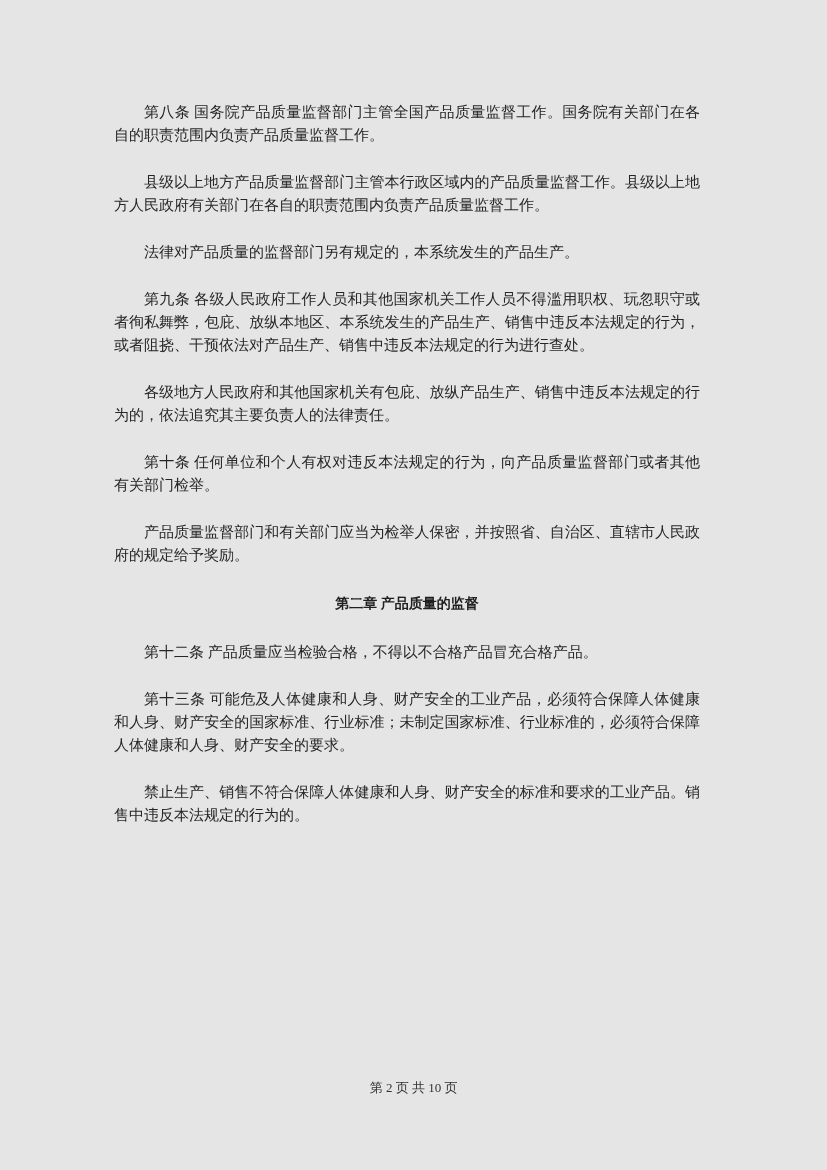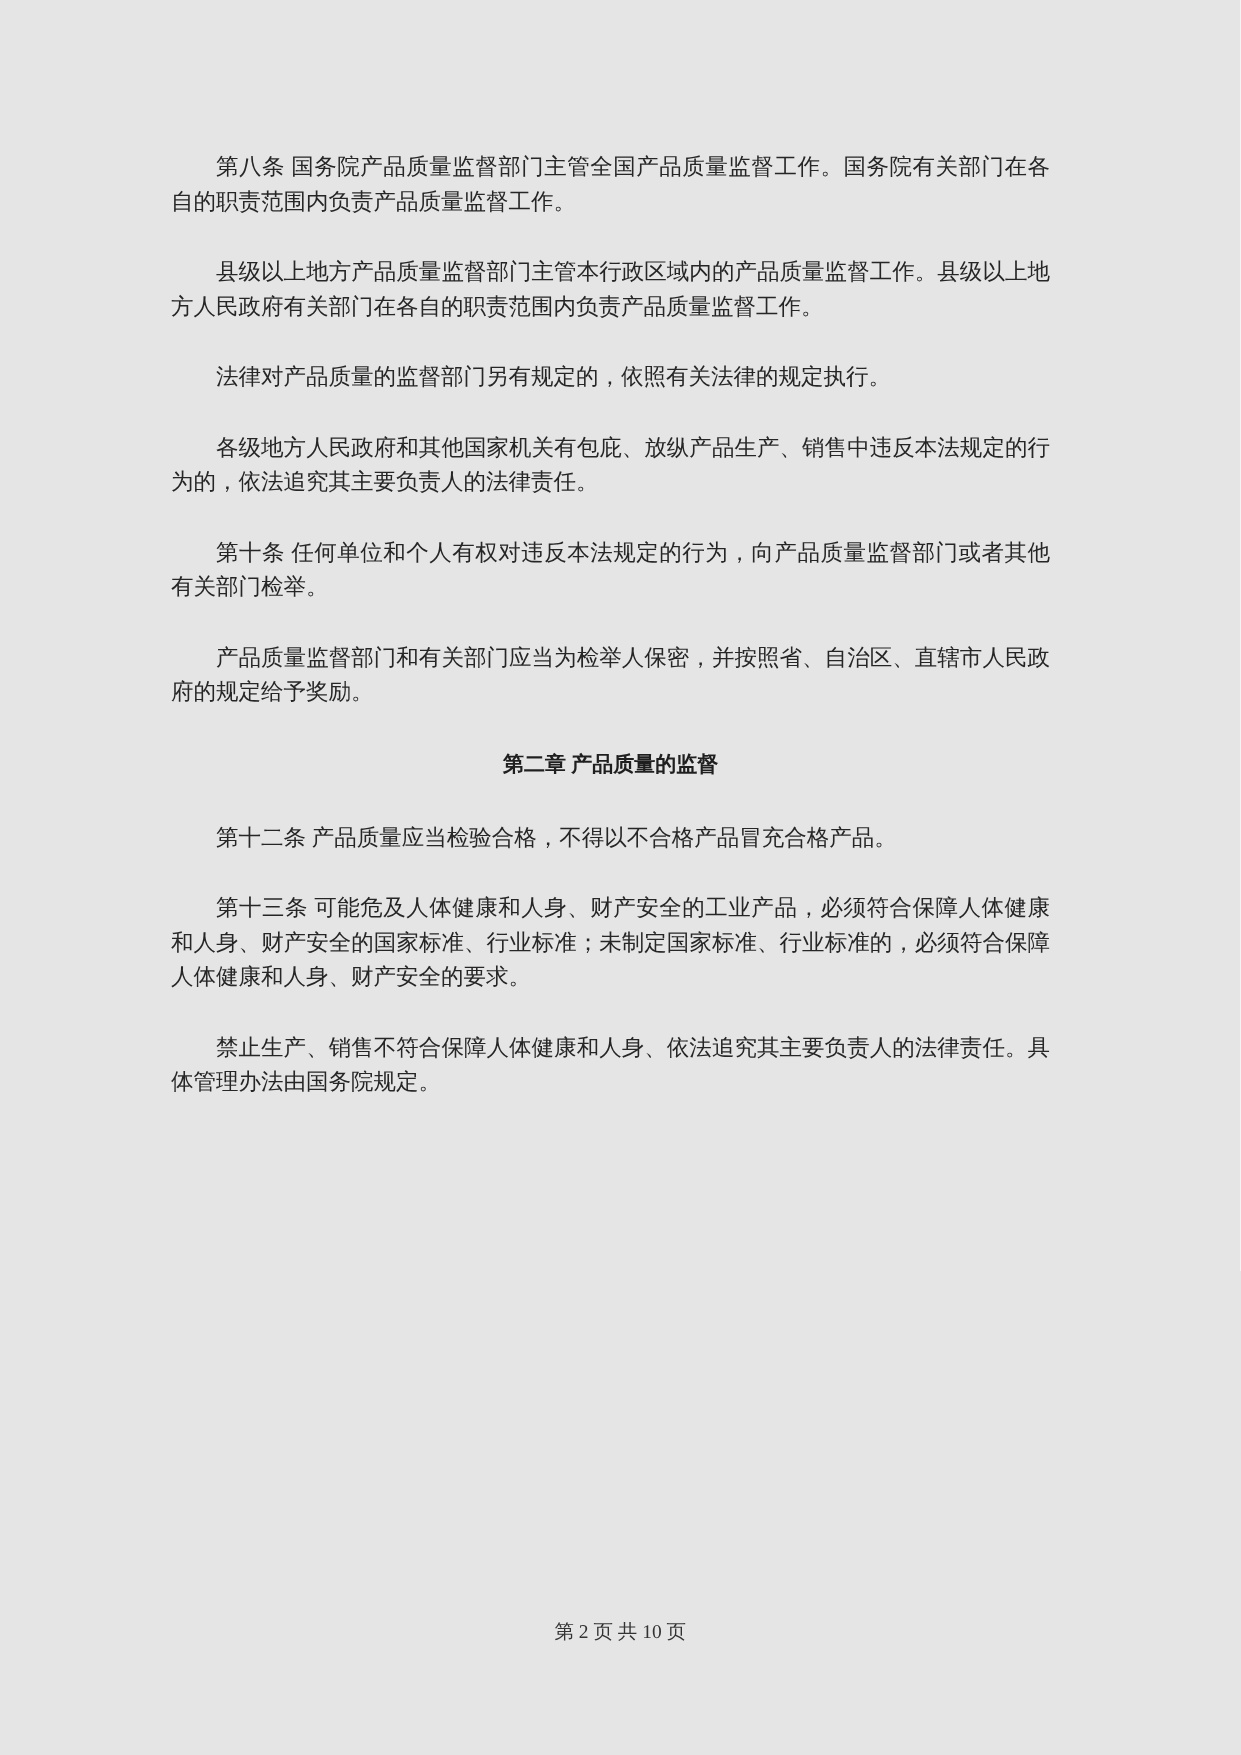--- a/index.html
+++ b/index.html
@@ -50,23 +50,24 @@
     color: #333333;
   }
 </style>
 </head>
 <body>
 
 <div class="page">
   <div class="content">
     <p class="para">第八条 国务院产品质量监督部门主管全国产品质量监督工作。国务院有关部门在各自的职责范围内负责产品质量监督工作。</p>
     <p class="para">县级以上地方产品质量监督部门主管本行政区域内的产品质量监督工作。县级以上地方人民政府有关部门在各自的职责范围内负责产品质量监督工作。</p>
-    <p class="para">法律对产品质量的监督部门另有规定的，依照有关法律的规定执行。</p>
+    <p class="para">法律对产品质量的监督部门另有规定的，本系统发生的产品生产。</p>
+    <p class="para">第九条 各级人民政府工作人员和其他国家机关工作人员不得滥用职权、玩忽职守或者徇私舞弊，包庇、放纵本地区、本系统发生的产品生产、销售中违反本法规定的行为，或者阻挠、干预依法对产品生产、销售中违反本法规定的行为进行查处。</p>
     <p class="para">各级地方人民政府和其他国家机关有包庇、放纵产品生产、销售中违反本法规定的行为的，依法追究其主要负责人的法律责任。</p>
     <p class="para">第十条 任何单位和个人有权对违反本法规定的行为，向产品质量监督部门或者其他有关部门检举。</p>
     <p class="para">产品质量监督部门和有关部门应当为检举人保密，并按照省、自治区、直辖市人民政府的规定给予奖励。</p>
     <h2 class="chapter">第二章 产品质量的监督</h2>
     <p class="para">第十二条 产品质量应当检验合格，不得以不合格产品冒充合格产品。</p>
     <p class="para">第十三条 可能危及人体健康和人身、财产安全的工业产品，必须符合保障人体健康和人身、财产安全的国家标准、行业标准；未制定国家标准、行业标准的，必须符合保障人体健康和人身、财产安全的要求。</p>
-    <p class="para">禁止生产、销售不符合保障人体健康和人身、依法追究其主要负责人的法律责任。具体管理办法由国务院规定。</p>
+    <p class="para">禁止生产、销售不符合保障人体健康和人身、财产安全的标准和要求的工业产品。销售中违反本法规定的行为的。</p>
   </div>
   <div class="footer">第 2 页 共 10 页</div>
 </div>
 
 </body></html>

